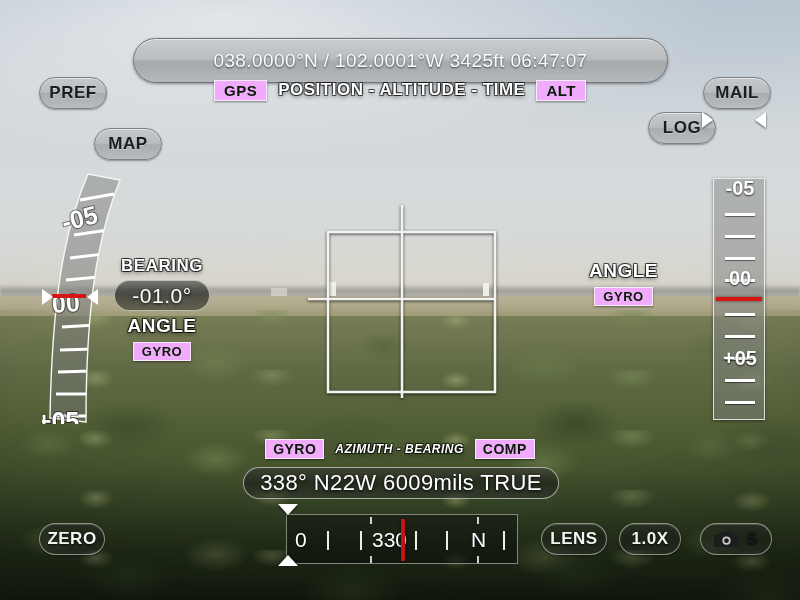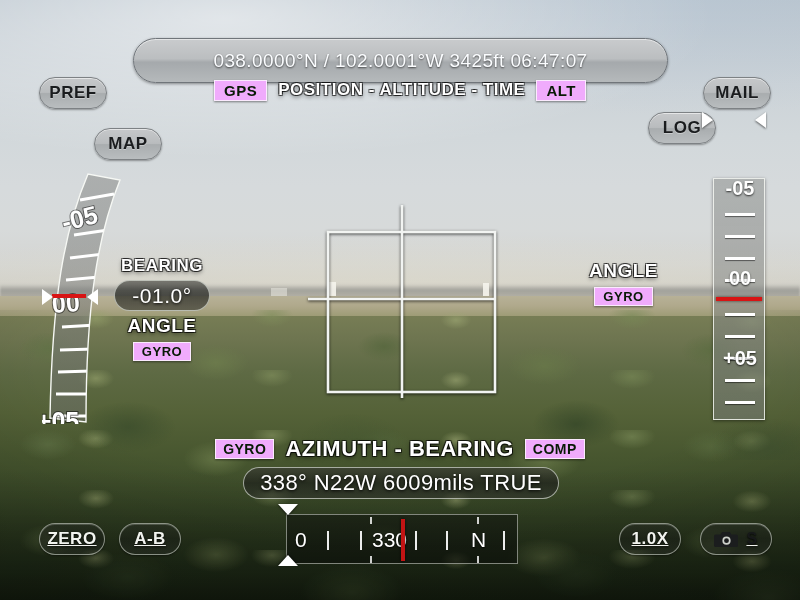--- a/index.html
+++ b/index.html
@@ -130,21 +130,20 @@
     box-shadow: 0 1px 2px rgba(0,0,0,0.35), inset 0 1px 0 rgba(255,255,255,0.55);
     text-shadow: 0 1px 0 rgba(255,255,255,0.35);
   }
   
   .pill-dark {
     background: linear-gradient(to bottom, rgba(40,44,38,0.46) 0%, rgba(26,30,24,0.52) 50%, rgba(44,48,42,0.42) 100%);
     border: 1px solid rgba(225,232,222,0.55);
     color: #f2f4ef;
     box-shadow: 0 1px 2px rgba(0,0,0,0.4), inset 0 1px 0 rgba(255,255,255,0.18);
     text-shadow: 0 1px 2px rgba(0,0,0,0.8);
-    text-decoration: underline;
   }
   .pill-readout {
     background: linear-gradient(to bottom, rgba(58,58,54,0.62) 0%, rgba(30,32,28,0.7) 50%, rgba(48,50,45,0.6) 100%);
     border: 1px solid rgba(236,240,232,0.62);
     color: #fff;
     text-shadow: 0 1px 3px rgba(0,0,0,0.9);
   }
 
   .outline-label {
     color: #ffffff;
@@ -238,21 +237,21 @@
   .side-panel .badge { margin-top: 5px; height: 19px; padding: 0 8px; font-size: 13px; }
   #horizon-panel { left: 114px; top: 256px; }
   #elev-panel    { left: 589px; top: 256px; }
 
   
   #azrow {
     left: 0; right: 0; top: 438px; height: 22px;
     display: flex; align-items: center; justify-content: center; gap: 11px;
   }
   #azrow .badge { height: 20px; padding: 0 7px; font-size: 14px; }
-  #azrow .outline-label { font-size: 22px; }
+  #azrow .outline-label { font-size: 12px; font-style: italic; }
 
   #az-readout {
     left: 243px; top: 467px; width: 316px; height: 32px;
     font-size: 22px; letter-spacing: .4px;
   }
 
   
   #compass {
     left: 286px; top: 514px; width: 232px; height: 50px;
     background: linear-gradient(to bottom, rgba(18,22,16,0.58), rgba(12,16,10,0.66));
@@ -425,21 +424,21 @@
     <div class="ctick-s" style="left:83px;top:2px;"></div>
     <div class="ctick-s" style="left:83px;top:41px;"></div>
     <div class="ctick-s" style="left:190px;top:2px;"></div>
     <div class="ctick-s" style="left:190px;top:41px;"></div>
     <div class="redline"></div>
   </div>
   <div class="hud tri-down" style="left:278px;top:504px;"></div>
   <div class="hud tri-up" style="left:278px;top:555px;"></div>
 
   <div id="btn-zero" class="hud pill pill-dark bot-btn">ZERO</div>
-  <div id="btn-ab" class="hud pill pill-dark bot-btn">A-B</div>
+  <div id="btn-lens" class="hud pill pill-dark bot-btn">LENS</div>
   <div id="btn-zoom" class="hud pill pill-dark bot-btn">1.0X</div>
 
   <div id="btn-cam" class="hud pill pill-dark bot-btn">
     <span class="cam-glyph">
       <svg width="25" height="18" viewBox="0 0 25 18">
         <path d="M1.5,4.5 h5 l1.6,-2.4 h7.8 l1.6,2.4 h5 a1.5,1.5 0 0 1 1.5,1.5 v9.5
                  a1.5,1.5 0 0 1 -1.5,1.5 h-21 a1.5,1.5 0 0 1 -1.5,-1.5 v-9.5
                  a1.5,1.5 0 0 1 1.5,-1.5 z" fill="#1b1d1e"></path>
         <circle cx="12.5" cy="10.7" r="4.1" fill="#cfd2cc"></circle>
         <circle cx="12.5" cy="10.7" r="2.4" fill="#1b1d1e"></circle>

